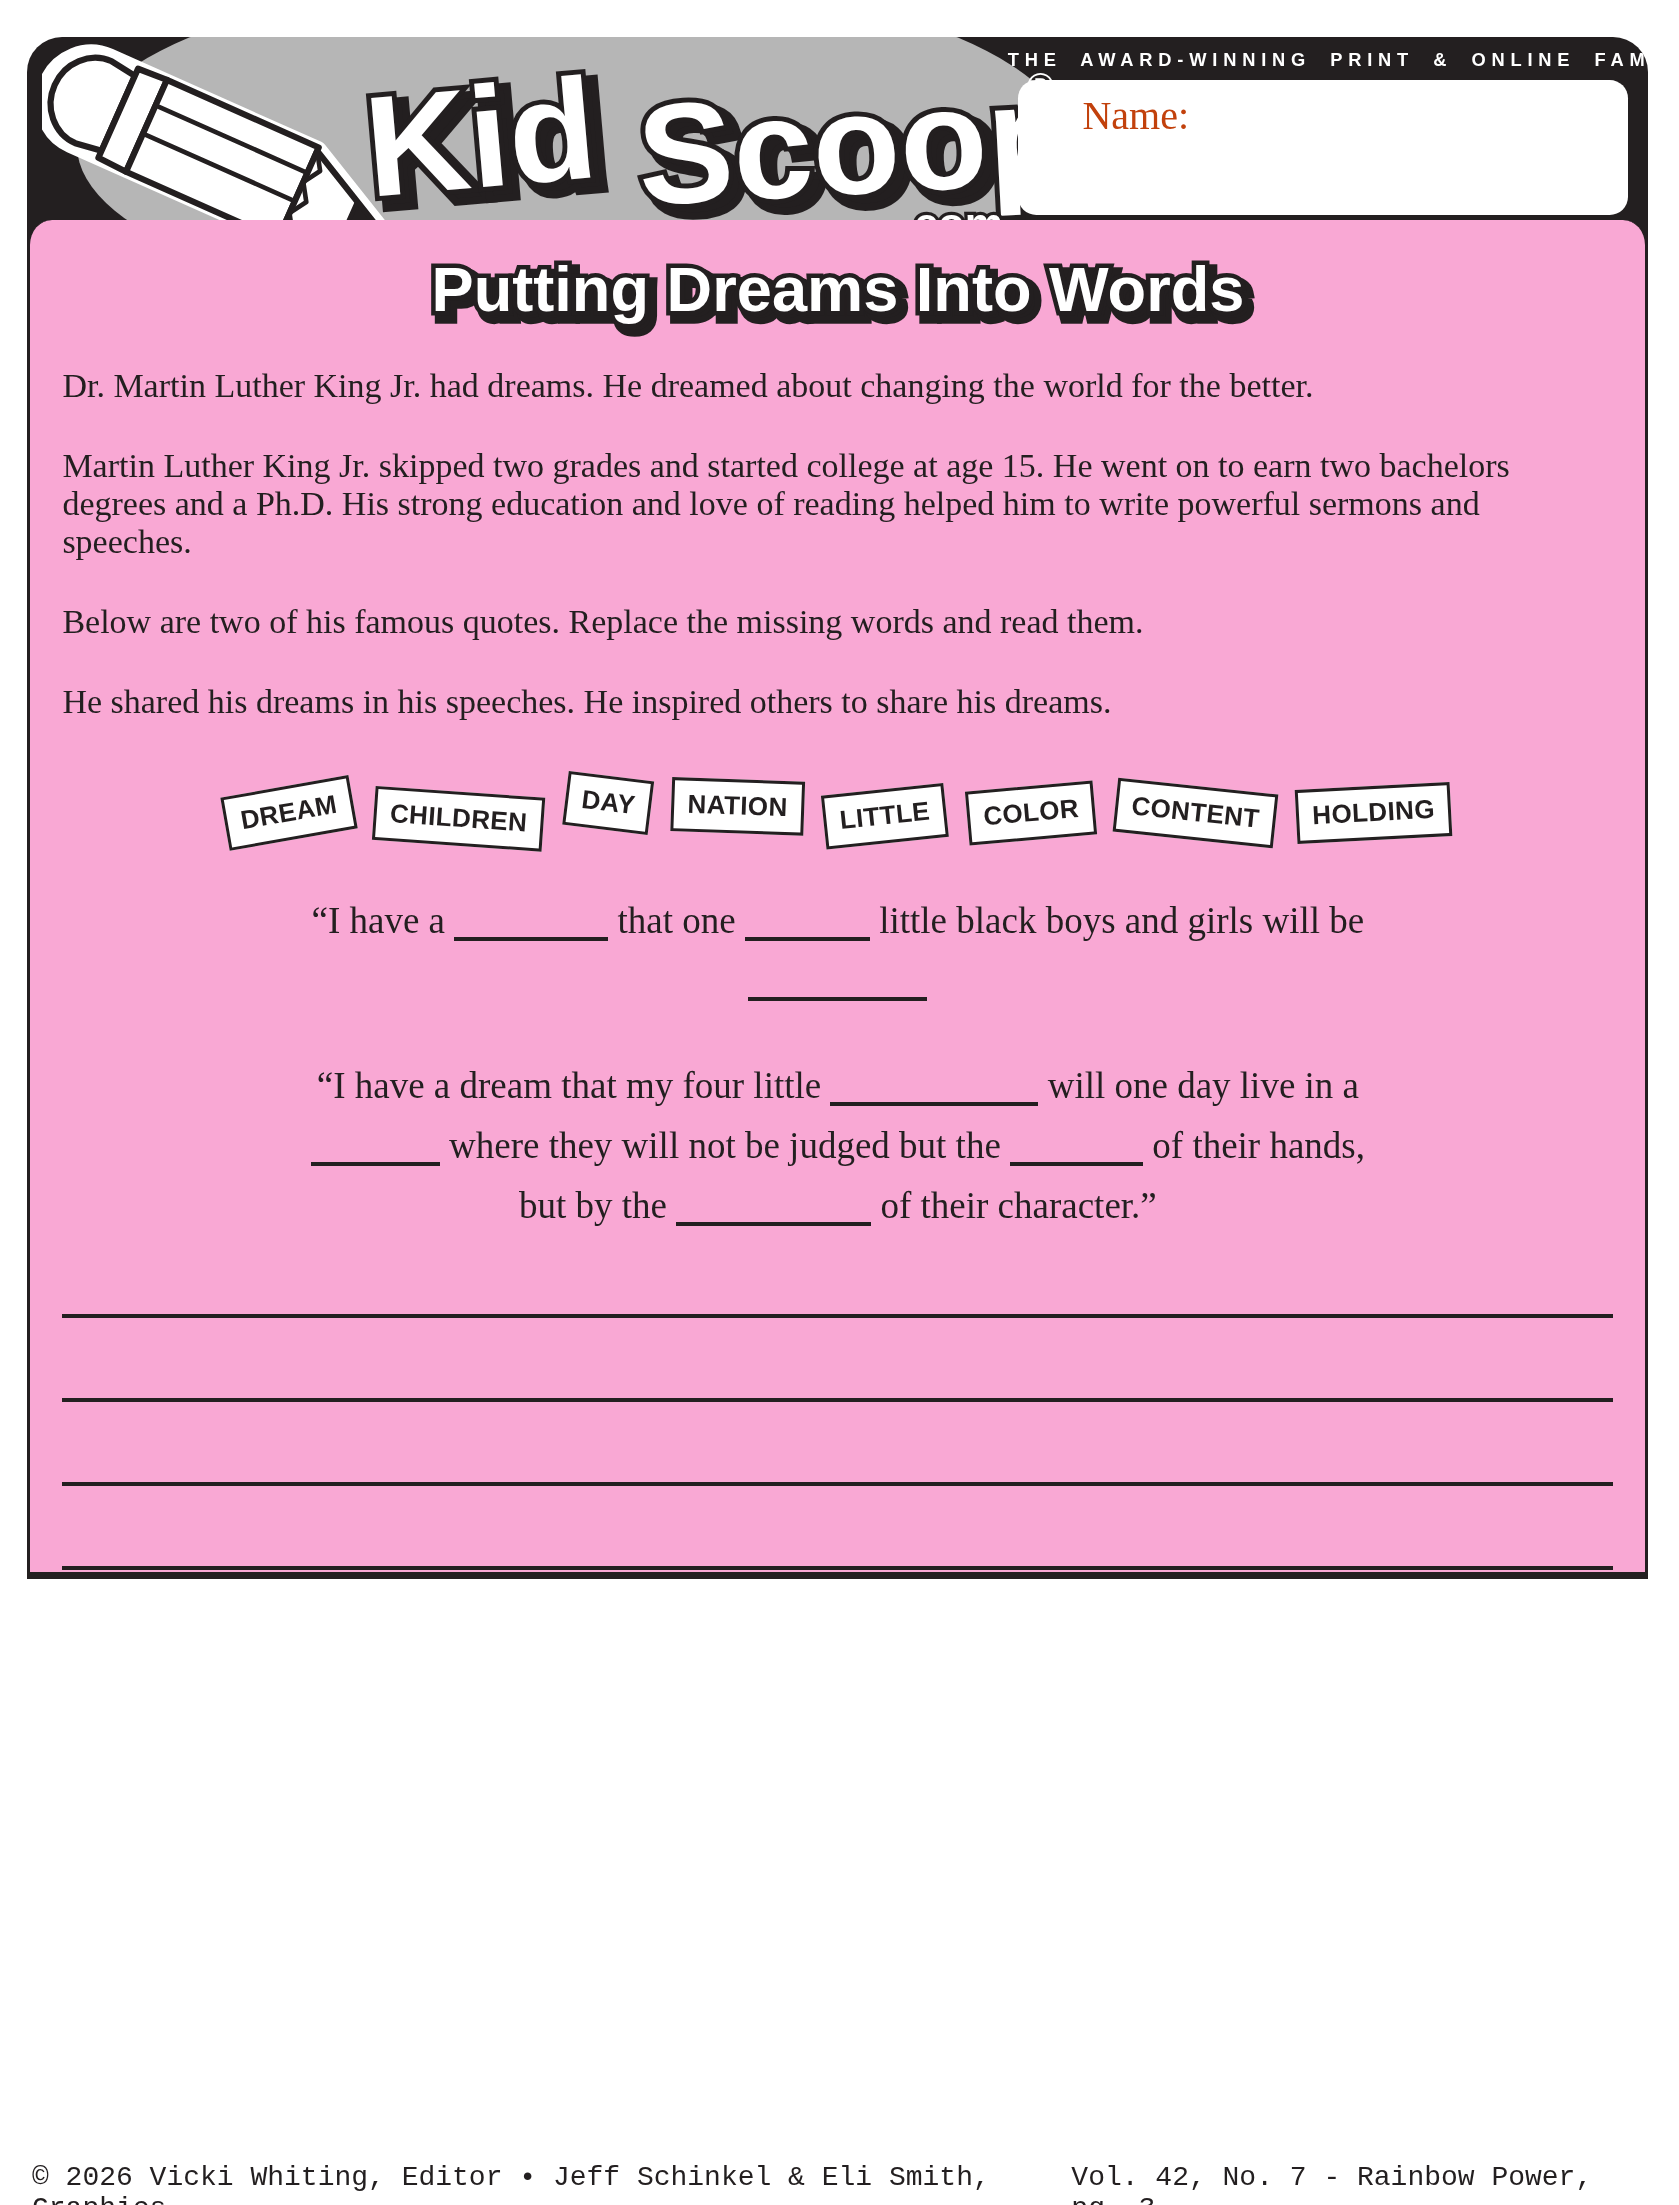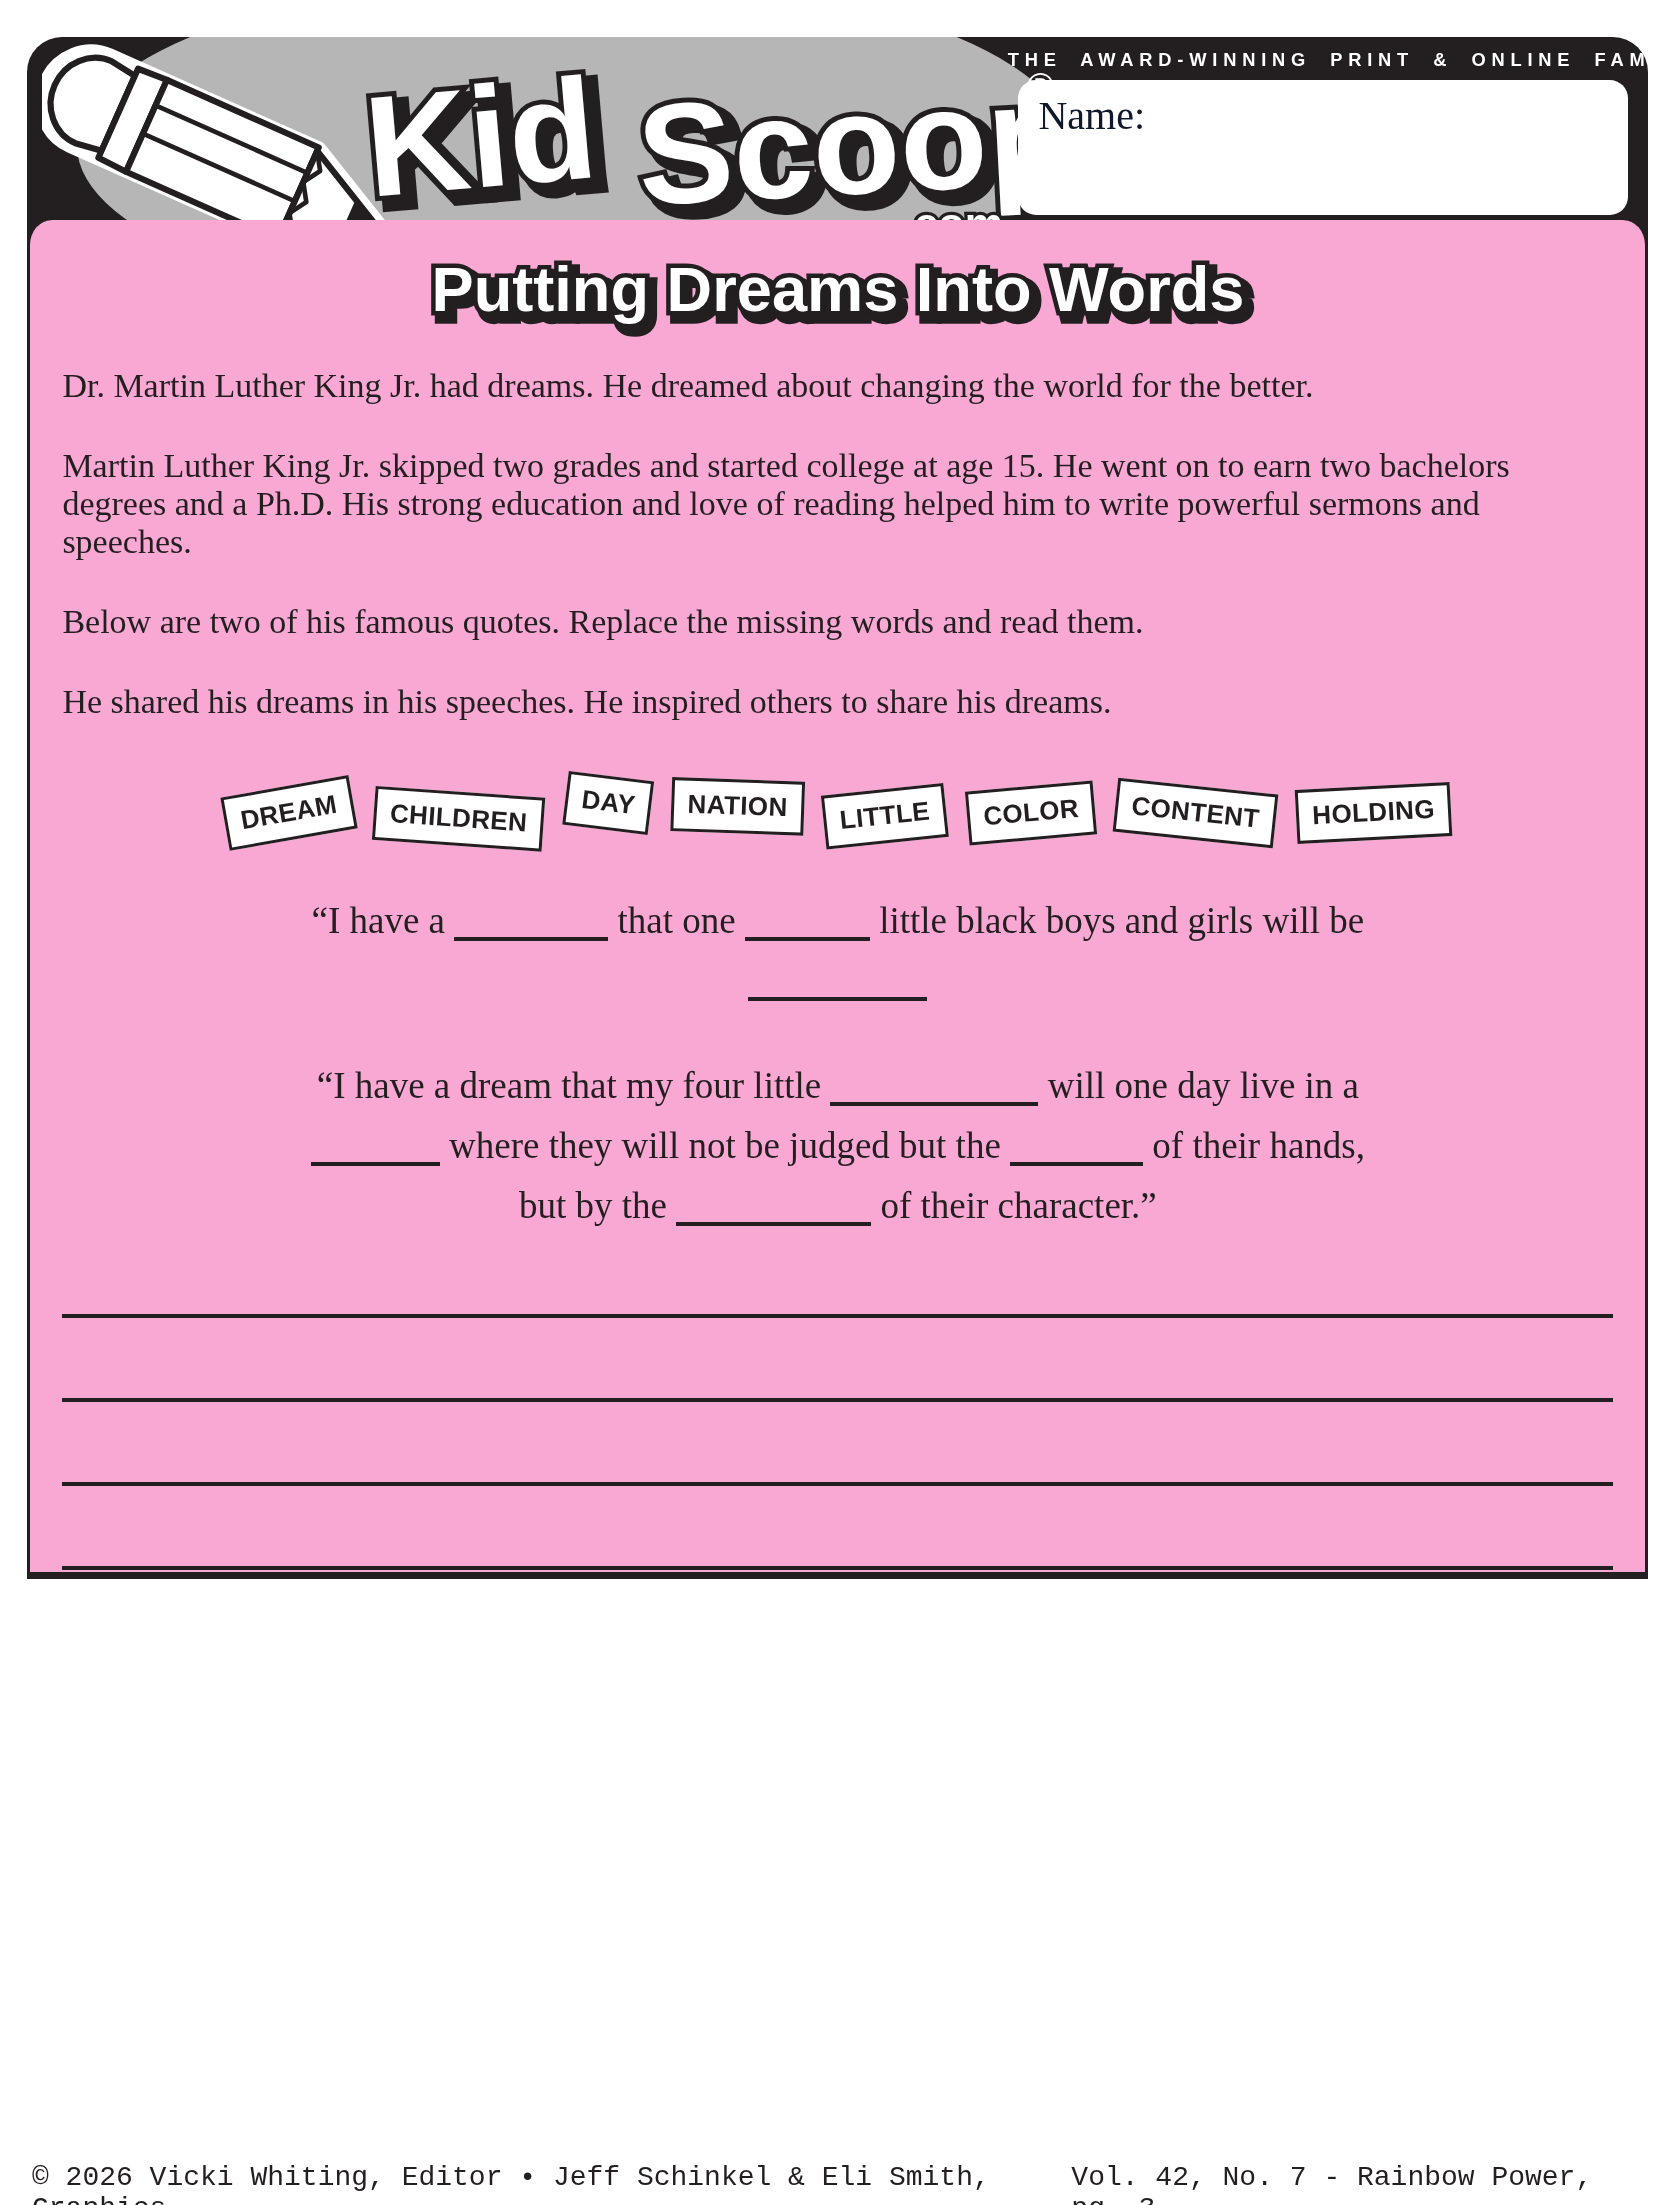--- a/index.html
+++ b/index.html
@@ -12,21 +12,21 @@
   .header { position: relative; width: 100%; height: 208px; background: #231f20;
             border-radius: 35px 35px 0 0; overflow: hidden; }
   .header-ellipse { position: absolute; left: 50px; top: -62px; width: 993px; height: 341px;
                     background: #b6b6b6; border-radius: 50%; }
   .logo-svg { position: absolute; left: 15px; top: 0; }
   .tagline { position: absolute; right: 21.6px; top: 11.6px; width: 619px; text-align: center;
              font-family: "Liberation Sans", "DejaVu Sans", sans-serif; font-weight: bold;
              font-size: 18.3px; letter-spacing: 5.8px; word-spacing: 8.3px; color: #ffffff; white-space: nowrap; }
   .name-box { position: absolute; right: 20px; top: 43px; width: 610px; height: 135px;
               background: #ffffff; border-radius: 18.3px; padding: 11.6px 20px; }
-  .name-label { font-size: 40px; color: #0f172a; }
+  .name-label { font-size: 40px; color: #c2410c; margin-left: 44px; }
 
   
   .content { position: relative; margin-top: -25px; height: 1359px; background: #f9a8d4;
              border-left: 3.3px solid #231f20; border-right: 3.3px solid #231f20;
              border-bottom: 7.5px solid #231f20; border-radius: 25px 25px 0 0;
              padding: 0 32px; overflow: hidden; }
 
   .title-wrap { margin: 25px auto 0 auto; width: 956px; }
 
   .para { font-size: 34px; line-height: 38px; margin-top: 42px; }

